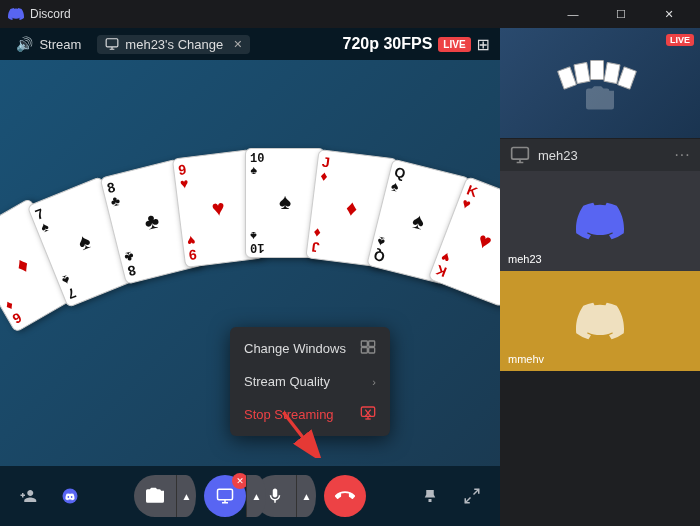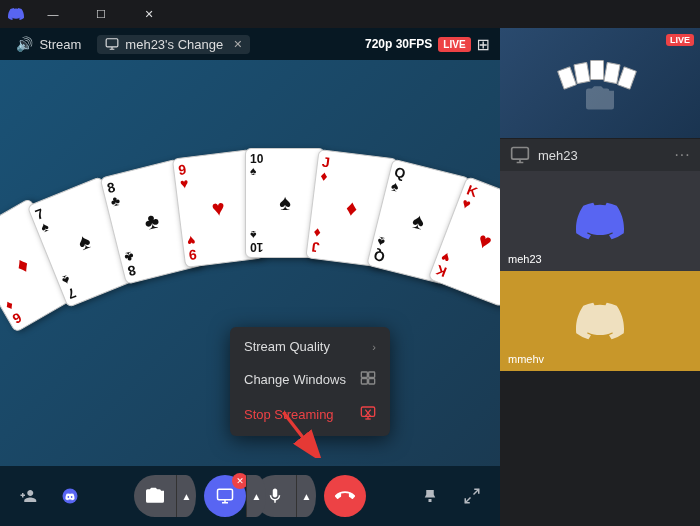--- a/index.html
+++ b/index.html
@@ -63,21 +63,21 @@
       top: 0; right: 0;
       height: 32px;
       display: flex;
       align-items: center;
       gap: 6px;
       padding: 0 10px;
       z-index: 10;
     }
     .quality-badge {
       color: white;
-      font-size: 12px;
+      font-size: 16px;
       font-weight: bold;
     }
     .live-badge {
       background: #ed4245;
       color: white;
       font-size: 10px;
       font-weight: bold;
       padding: 2px 5px;
       border-radius: 3px;
     }
@@ -372,20 +372,21 @@
       position: absolute;
     }
   </style>
 </head>
 <body>
 
 <div class="titlebar">
   <svg class="titlebar-icon" viewBox="0 0 24 24" fill="#5865f2">
     <path d="M20.317 4.37a19.791 19.791 0 0 0-4.885-1.515.074.074 0 0 0-.079.037c-.21.375-.444.864-.608 1.25a18.27 18.27 0 0 0-5.487 0 12.64 12.64 0 0 0-.617-1.25.077.077 0 0 0-.079-.037A19.736 19.736 0 0 0 3.677 4.37a.07.07 0 0 0-.032.027C.533 9.046-.32 13.58.099 18.057a.082.082 0 0 0 .031.057 19.9 19.9 0 0 0 5.993 3.03.078.078 0 0 0 .084-.028c.462-.63.874-1.295 1.226-1.994a.076.076 0 0 0-.041-.106 13.107 13.107 0 0 1-1.872-.892.077.077 0 0 1-.008-.128 10.2 10.2 0 0 0 .372-.292.074.074 0 0 1 .077-.01c3.928 1.793 8.18 1.793 12.062 0a.074.074 0 0 1 .078.01c.12.098.246.198.373.292a.077.077 0 0 1-.006.127 12.299 12.299 0 0 1-1.873.892.077.077 0 0 0-.041.107c.36.698.772 1.362 1.225 1.993a.076.076 0 0 0 .084.028 19.839 19.839 0 0 0 6.002-3.03.077.077 0 0 0 .032-.054c.5-5.177-.838-9.674-3.549-13.66a.061.061 0 0 0-.031-.03z"></path>
   </svg>
+  <span class="titlebar-title">Discord</span>
   <div class="titlebar-controls">
     <button class="titlebar-btn">—</button>
     <button class="titlebar-btn">☐</button>
     <button class="titlebar-btn close">✕</button>
   </div>
 </div>
 
 <div class="main-content">
 
   <div class="stream-area">
@@ -433,21 +434,21 @@
           <div class="card-center black">♣</div>
           <div class="card-bottom black">8<br>♣</div>
         </div>
 
         <div class="card" style="left:175px; top:10px; transform:rotate(-7deg); transform-origin:bottom center;">
           <div class="card-top red">9<br>♥</div>
           <div class="card-center red">♥</div>
           <div class="card-bottom red">9<br>♥</div>
         </div>
 
-        <div class="card" style="left:235px; top:5px; transform:rotate(0deg); transform-origin:bottom center;">
+        <div class="card" style="left:235px; top:5px; transform:rotate(0deg); transform-origin:bottom center;font-family:Liberation Mono, monospace;">
           <div class="card-top black" style="font-size:12px;">10<br>♠</div>
           <div class="card-center black">♠</div>
           <div class="card-bottom black" style="font-size:12px;">10<br>♠</div>
         </div>
 
         <div class="card" style="left:295px; top:10px; transform:rotate(7deg); transform-origin:bottom center;">
           <div class="card-top red">J<br>♦</div>
           <div class="card-center red">♦</div>
           <div class="card-bottom red">J<br>♦</div>
         </div>
@@ -462,34 +463,34 @@
           <div class="card-top red">K<br>♥</div>
           <div class="card-center red">♥</div>
           <div class="card-bottom red">K<br>♥</div>
         </div>
 
         <div style="position:absolute; right:-30px; top:50%; transform:translateY(-50%); width:26px; height:26px; background:rgba(255,255,255,0.15); border-radius:50%; display:flex; align-items:center; justify-content:center; color:white; cursor:pointer; font-size:14px;">›</div>
       </div>
     </div>
 
     <div class="context-menu">
-      <div class="ctx-item">
-        <span>Stream Quality</span>
-        <span class="ctx-chevron">›</span>
-      </div>
       <div class="ctx-item">
         <span>Change Windows</span>
         <span class="ctx-icon">
           <svg width="16" height="16" viewBox="0 0 24 24" fill="none" stroke="#888" stroke-width="2">
             <rect x="2" y="3" width="9" height="8" rx="1"></rect>
             <rect x="13" y="3" width="9" height="8" rx="1"></rect>
             <rect x="2" y="13" width="9" height="8" rx="1"></rect>
             <rect x="13" y="13" width="9" height="8" rx="1"></rect>
           </svg>
         </span>
+      </div>
+      <div class="ctx-item">
+        <span>Stream Quality</span>
+        <span class="ctx-chevron">›</span>
       </div>
       <div class="ctx-item danger">
         <span>Stop Streaming</span>
         <span class="ctx-icon">
           <svg width="16" height="16" viewBox="0 0 24 24" fill="none" stroke="#ed4245" stroke-width="2">
             <rect x="2" y="3" width="20" height="14" rx="2"></rect>
             <line x1="8" y1="21" x2="16" y2="21"></line>
             <line x1="12" y1="17" x2="12" y2="21"></line>
             <line x1="8" y1="7" x2="16" y2="17"></line>
             <line x1="16" y1="7" x2="8" y2="17"></line>

